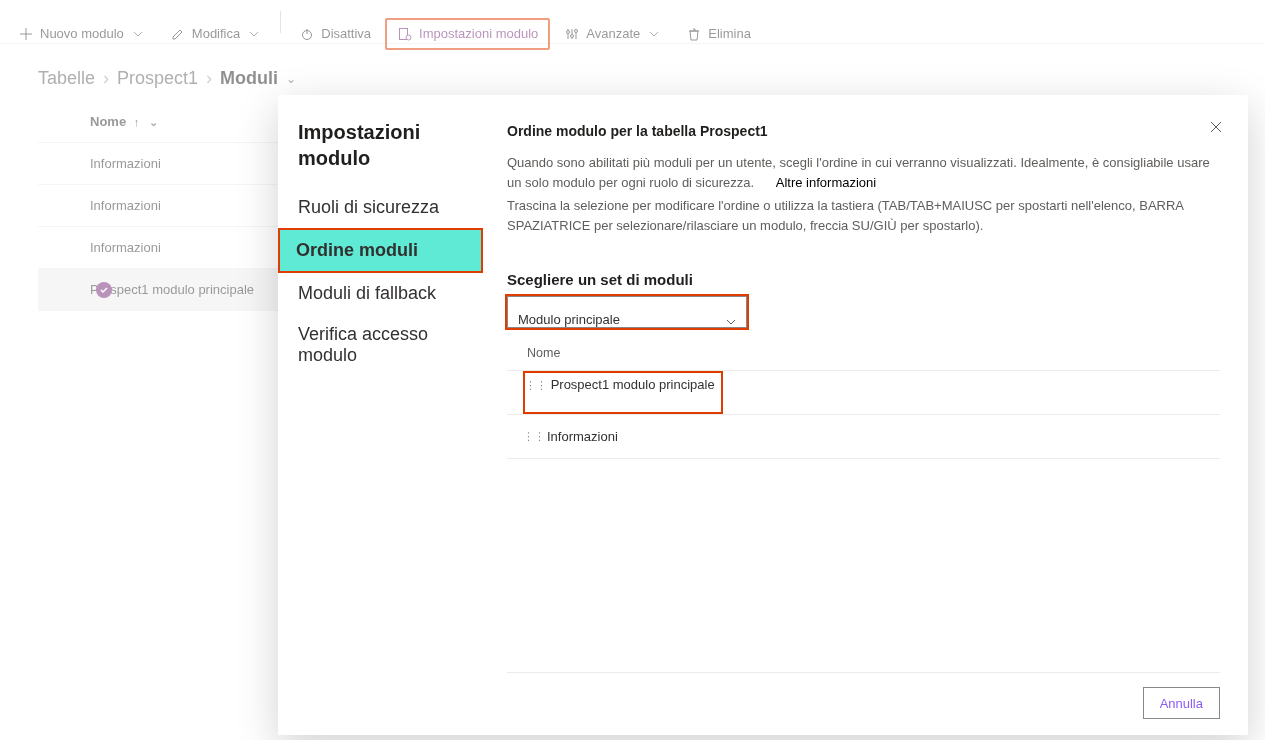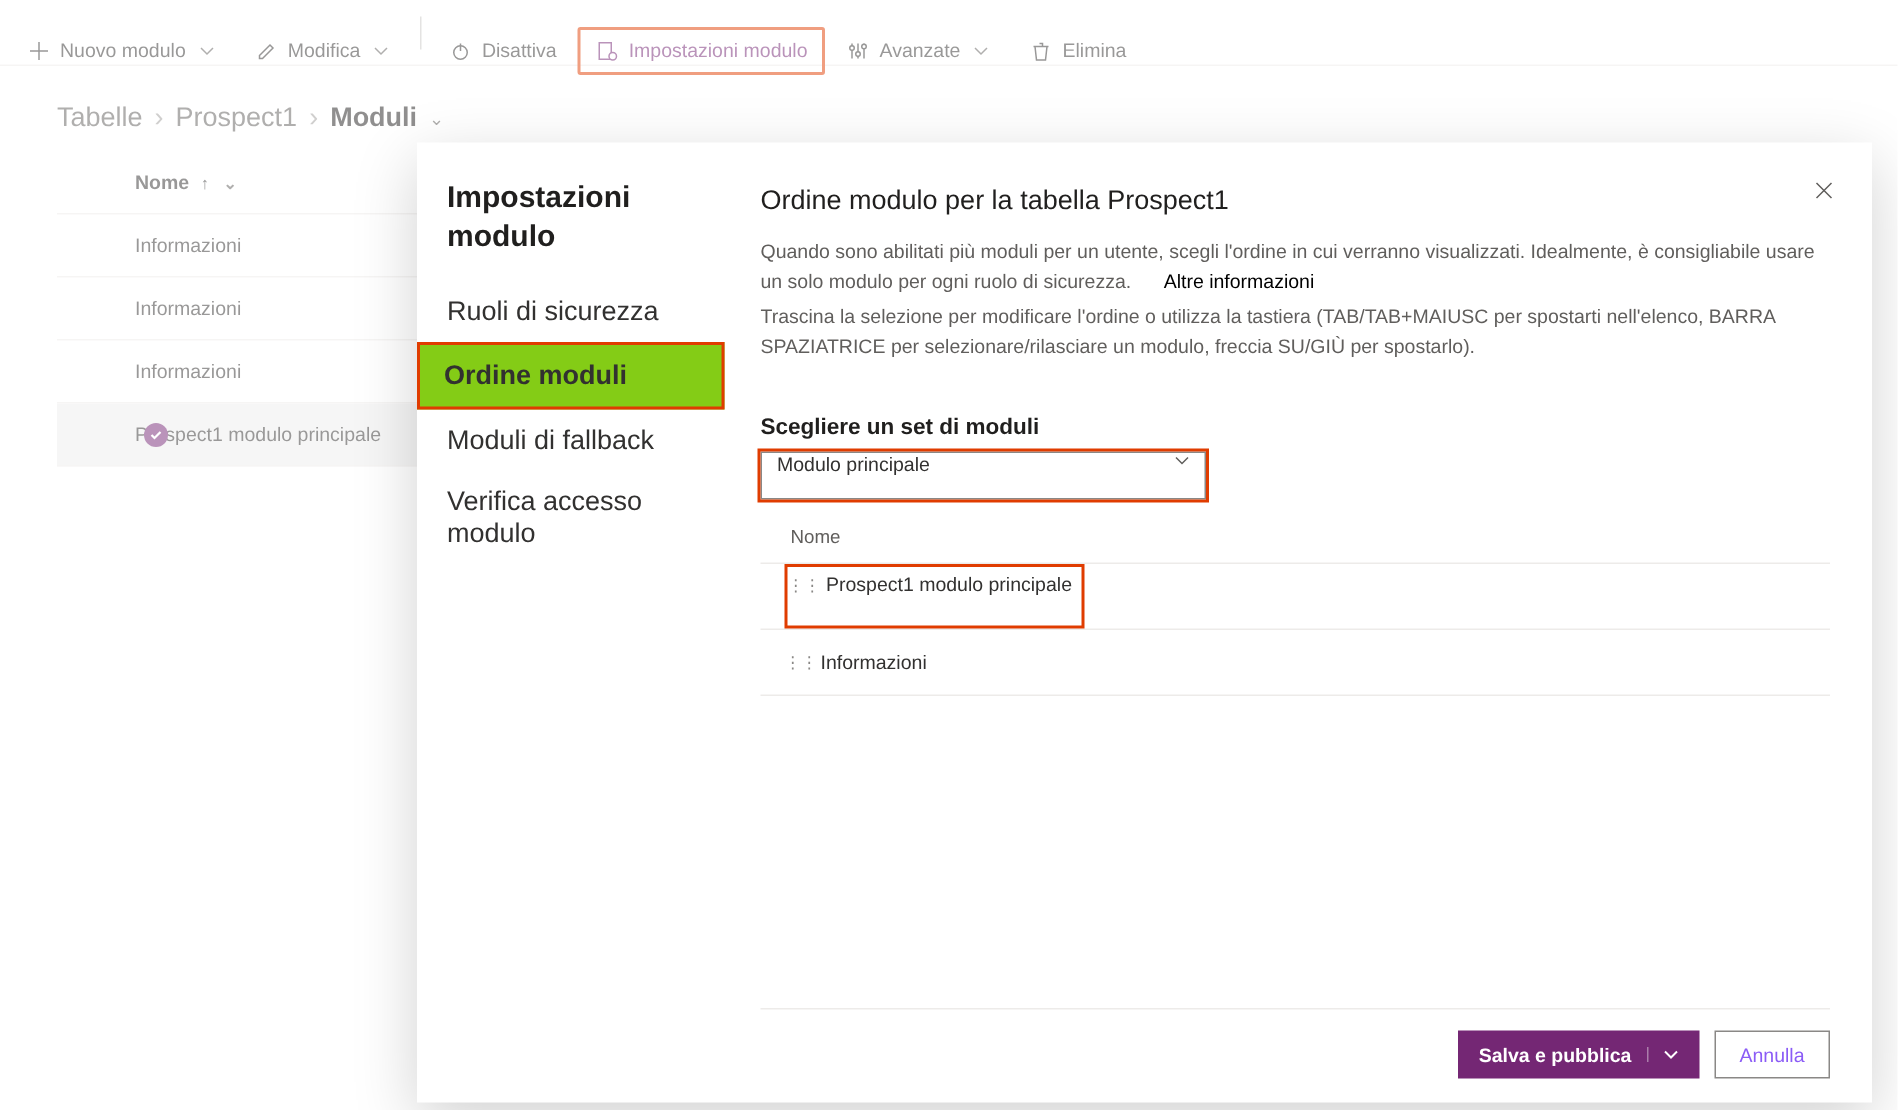--- a/index.html
+++ b/index.html
@@ -82,34 +82,34 @@
   }
   .panel-nav {
     width:205px; padding:24px 0;
   }
   .panel-nav h2 {
     font-size:20px; font-weight:600; color:#201f1e; padding:0 20px 16px 20px; line-height:1.3;
   }
   .panel-nav .nav-item {
     padding:10px 20px; font-size:18px; color:#323130; cursor:pointer;
   }
-  .panel-nav .nav-item.active { background:#84cc16; font-weight:600; border-left:2px solid #742774; padding-left:18px;}
+  .panel-nav .nav-item.active { background:#5eead4; font-weight:600; border-left:2px solid #742774; padding-left:18px;}
   .panel-nav .nav-item.active.boxed { border:2px solid #e03c00; padding-left:16px;}
   .panel-main {
     flex:1; padding:28px 28px 0 24px; display:flex; flex-direction:column; position:relative;
   }
   .panel-close {
     position:absolute; top:24px; right:24px; cursor:pointer; color:#605e5c;
   }
-  .panel-main h3 { font-size:18px; font-weight:400; color:#201f1e; margin-bottom:14px;}
+  .panel-main h3 { font-size:14px; font-weight:700; color:#201f1e; margin-bottom:14px;}
   .panel-main .desc { font-size:13px; color:#605e5c; line-height:1.5; margin-bottom:4px;}
   .panel-main .desc a { color:#000000; text-decoration:none; cursor:pointer;margin-left:18px;}
   .field-label { font-size:15px; font-weight:700; margin:32px 0 8px 0; color:#201f1e;}
   .select-box {
-    width:297px; height:32px; border:1px solid #8a8886; display:flex; align-items:flex-start;
+    width:240px; height:32px; border:1px solid #8a8886; display:flex; align-items:flex-end;
     justify-content:space-between; padding:0 10px; font-size:13px; cursor:pointer;
   }
   .select-box.boxed { outline:2px solid #e03c00; outline-offset:0;}
   .list-header { font-size:12.5px; color:#605e5c; padding:18px 0 10px 20px; border-bottom:1px solid #edebe9;}
   .list-row {
     display:flex; align-items:center; height:44px; border-bottom:1px solid #edebe9;
     padding-left:16px; gap:10px; font-size:13px;
   }
   .list-row .drag { color:#8a8886; cursor:grab; width:14px; text-align:center; font-size:11px;}
   .list-row.boxed .inner { display:inline-block; border:2px solid #e03c00; padding:4px 6px 20px 0;}
@@ -280,24 +280,16 @@
         <span class="drag">⋮⋮</span>
         <span>Prospect1 modulo principale</span>
       </span>
     </div>
     <div class="list-row">
       <span class="drag">⋮⋮</span>
       <span>Informazioni</span>
     </div>
 
     <div class="panel-footer">
-      <button class="btn-primary">
-        <span>Salva e pubblica</span>
-        <span class="split">
-          <svg width="10" height="10" viewBox="0 0 10 10">
-              <path d="M1 3l4 4 4-4" stroke="#fff" stroke-width="1.3" fill="none"></path>
-            </svg>
-        </span>
-      </button>
       <button class="btn-secondary">Annulla</button>
     </div>
   </div>
 </div>
 
 </body></html>

